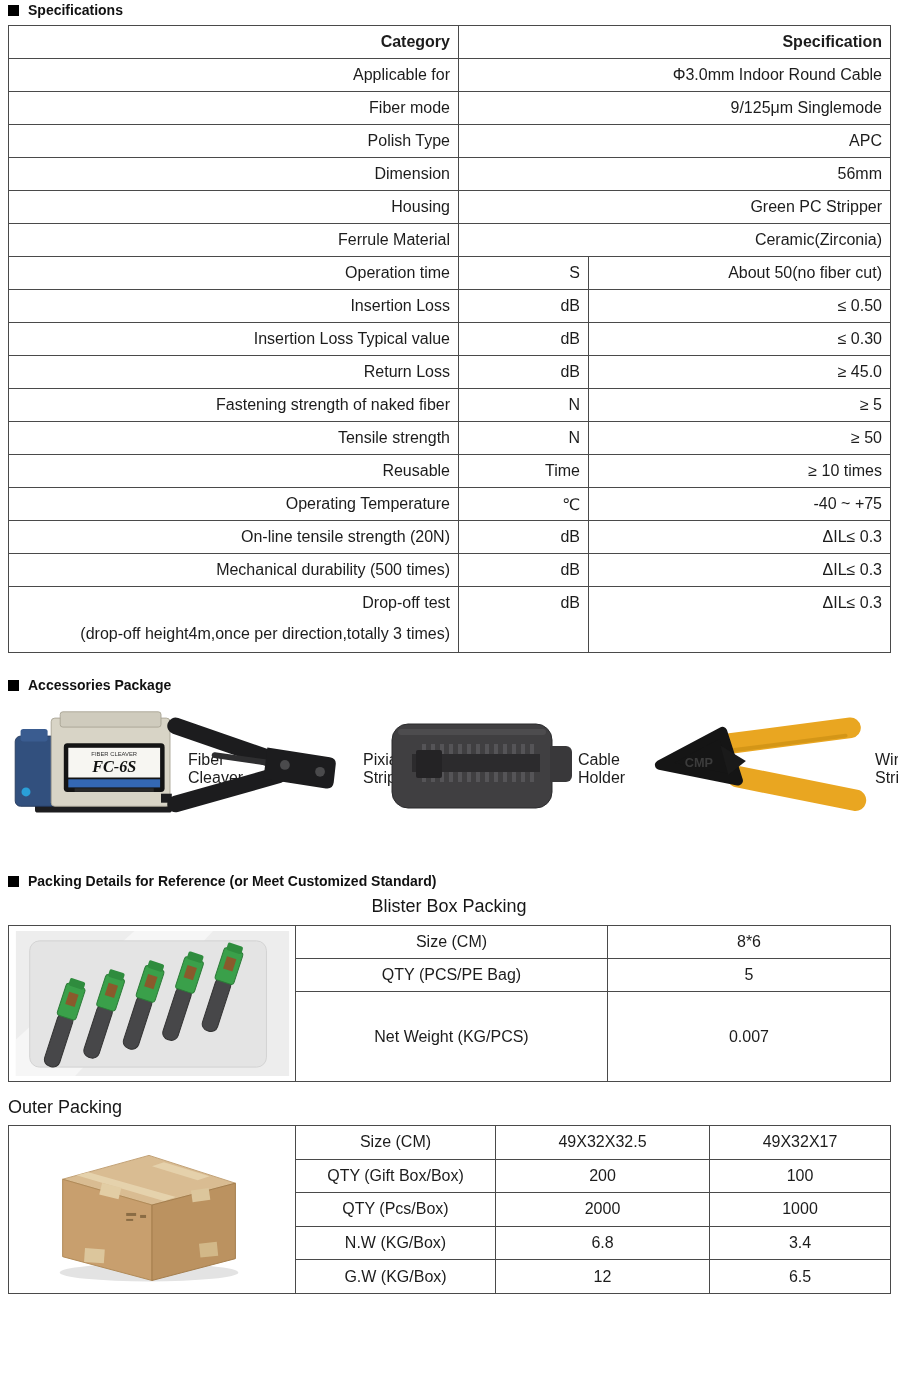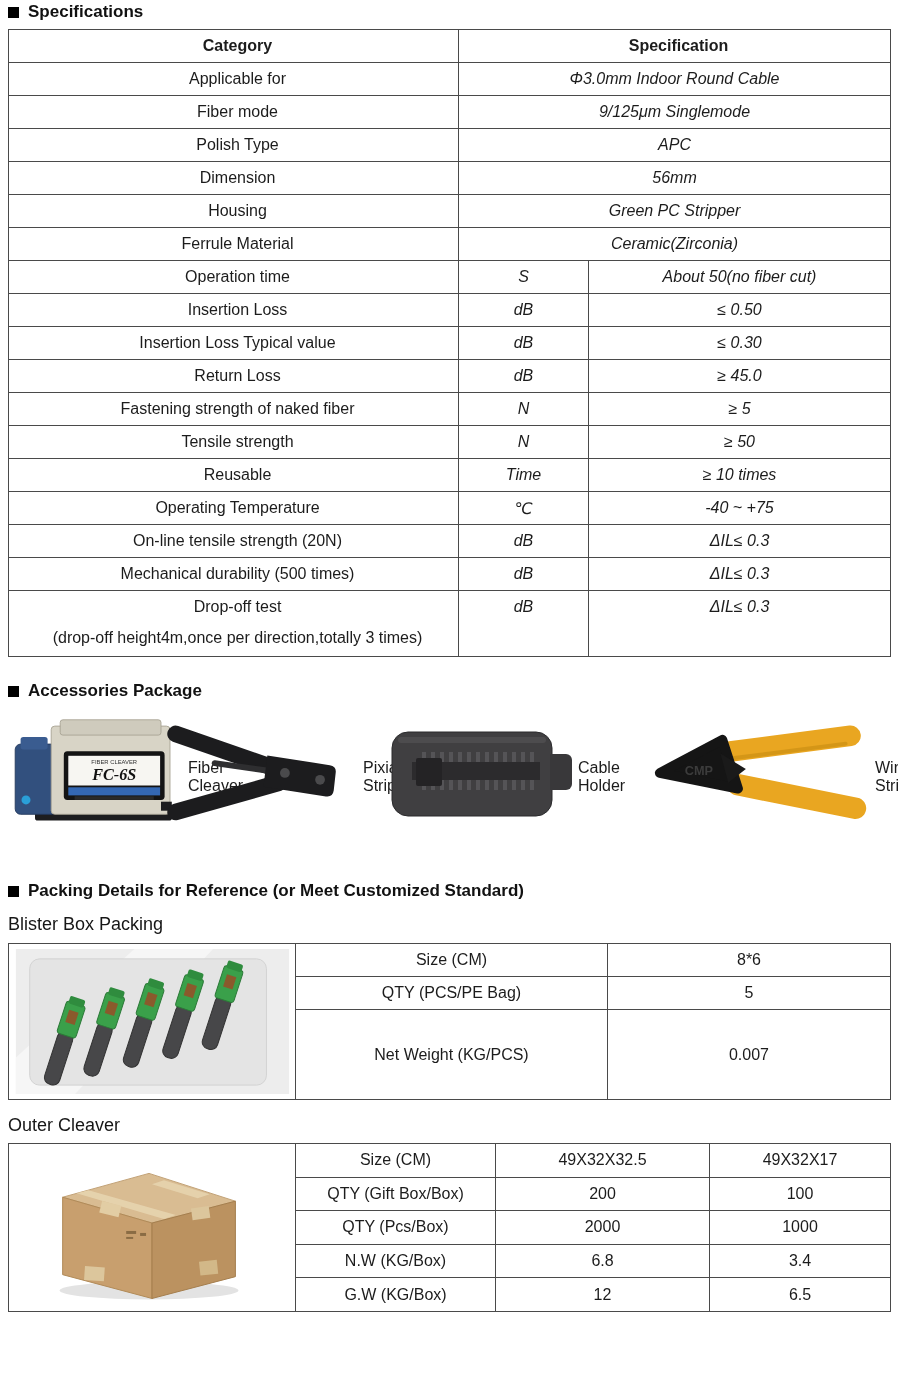--- a/index.html
+++ b/index.html
@@ -6,21 +6,21 @@
   html,body { background:#ffffff; }
   body {
     width: 898px;
     height: 1384px;
     font-family: "Liberation Sans", "DejaVu Sans", sans-serif;
     color: #1c1c1c;
     padding: 2px 8px 0 8px;
     overflow: hidden;
   }
   .section-heading {
-    font-size: 17px;
+    font-size: 14px;
     font-weight: bold;
     display: flex;
     align-items: center;
     color: #111;
   }
   .sq {
     width: 11px; height: 11px;
     background: #000;
     display: inline-block;
     margin-right: 9px;
@@ -30,23 +30,23 @@
     font-size: 18px;
     font-weight: 400;
     color: #161616;
   }
 
   table { border-collapse: collapse; width: 882px; table-layout: fixed; }
   td, th { border: 1px solid #4a4a4a; font-size: 16px; font-weight: 400; color: #1c1c1c; }
 
   
   #spec-table { margin-top: 7px; }
-  #spec-table td, #spec-table th { height: 33px; padding: 0 8px 0 16px; text-align: center; vertical-align: middle; }
+  #spec-table td, #spec-table th { height: 33px; padding: 0 8px 0 16px; text-align: right; vertical-align: middle; }
   #spec-table th { font-weight: bold; }
-  #spec-table .u, #spec-table .v { padding-left: 8px; font-style: italic; }
+  #spec-table .u, #spec-table .v { padding-left: 8px; }
   #spec-table tr.tall td { height: 66px; vertical-align: top; padding-top: 7px; }
   #spec-table tr.tall .note { margin-top: 13px; }
 
   
   #accessories-heading { margin-top: 24px; }
   .tools {
     width: 882px;
     display: flex;
     justify-content: space-between;
     margin-top: 12px;
@@ -54,21 +54,21 @@
   .tool { display: flex; flex-direction: row; align-items: center; }
   .tool .img-wrap { height: 118px; display: flex; align-items: center; justify-content: center; }
   .tool .cap { font-size: 16px; margin-top: 10px; color: #1c1c1c; }
   .tool:nth-child(1) { width: 150px; }
   .tool:nth-child(2) { width: 230px; }
   .tool:nth-child(3) { width: 262px; justify-content: space-between; }
   .tool:nth-child(4) { width: 240px; }
 
   
   #packing-heading { margin-top: 50px; }
-  #blister-title { margin-top: 13px; }
+  #blister-title { margin-top: 7px; text-align: center; }
   #blister-table { margin-top: 8px; }
   #outer-title { margin-top: 15px; }
   #outer-table { margin-top: 7px; }
   .pack-table td { text-align: center; vertical-align: middle; height: 33px; padding: 6px 6px; }
   .pack-table td.photo { padding: 5px; vertical-align: middle; }
   #blister-table tr:nth-child(3) td { height: 90px; }
   .photo-box { width: 100%; height: 100%; display:flex; align-items:center; justify-content:center; }
 </style>
 </head>
 <body>
@@ -334,21 +334,21 @@
     <td>QTY (PCS/PE Bag)</td>
     <td>5</td>
   </tr>
   <tr>
     <td>Net Weight (KG/PCS)</td>
     <td>0.007</td>
   </tr>
 </tbody>
   </table>
 
-<div class="sub-heading" id="outer-title">Outer Cleaver</div>
+<div class="sub-heading" id="outer-title">Outer Packing</div>
 
 <table id="outer-table" class="pack-table">
   <colgroup>
       <col style="width:287px">
       <col style="width:200px">
       <col style="width:214px">
       <col style="width:181px">
     </colgroup>
   <tbody>
       <tr>

